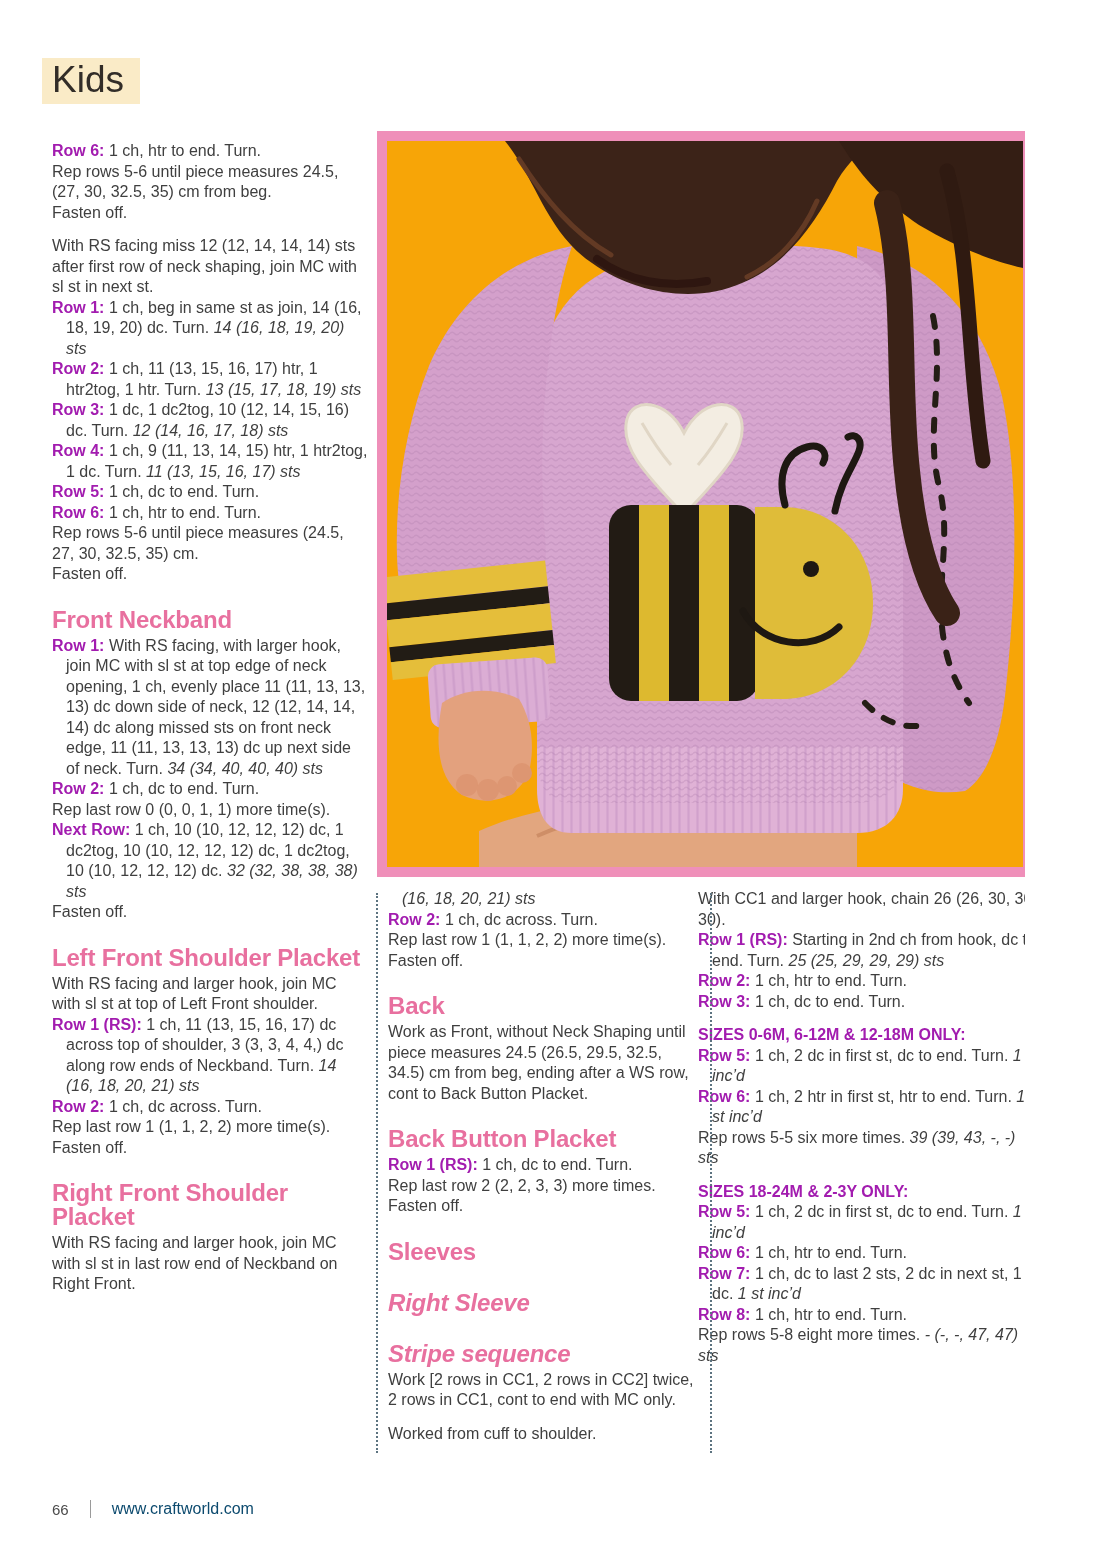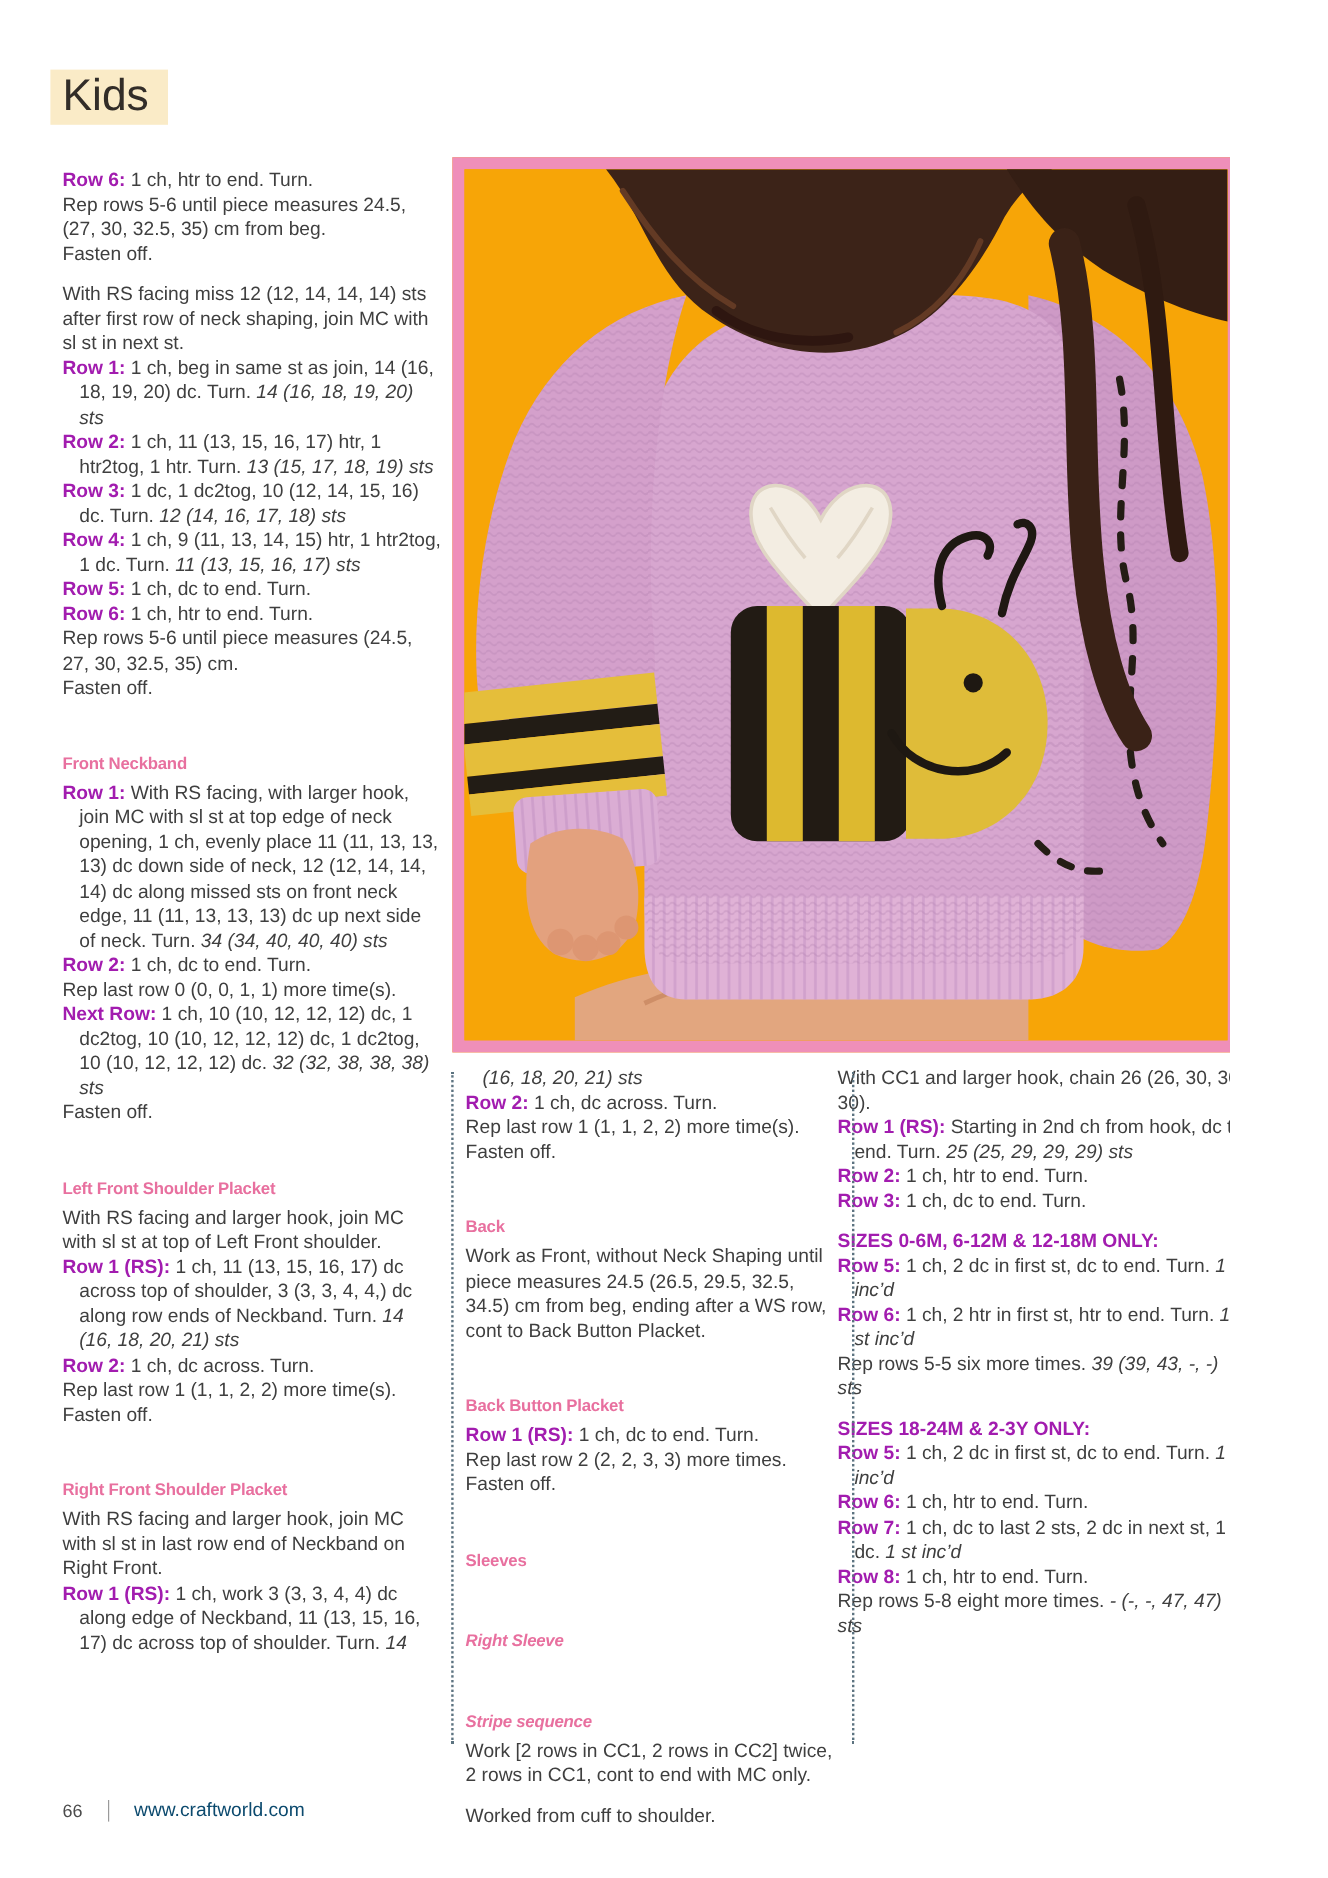--- a/index.html
+++ b/index.html
@@ -14,21 +14,21 @@
   .col{position:absolute;font-size:16px;line-height:20.5px;}
   .col-left{left:52px;top:141px;width:316px;}
   .col-mid{left:388px;top:889px;width:314px;}
   .col-right{left:698px;top:889px;width:342px;}
   .col p{margin:0;}
   p.hang{padding-left:14px;text-indent:-14px;}
   p.ind{padding-left:14px;}
   .b{font-weight:bold;color:#a21caf;}
   .i{font-style:italic;}
   .gap{height:13px;}
-  .h{color:#E8709F;font-weight:bold;font-size:14px;line-height:24px;margin:26px 0 4px;letter-spacing:-0.2px;}
+  .h{color:#E8709F;font-weight:bold;font-size:24px;line-height:24px;margin:10px 0 4px;letter-spacing:-0.2px;}
   .h.hi{font-style:italic;}
 
   
   .divider{position:absolute;top:893px;height:560px;width:0;border-left:2px dotted #5C7380;}
   .divider.d1{left:376px;}
   .divider.d2{left:710px;}
 
   
   .photo{position:absolute;left:377px;top:131px;width:656px;height:746px;
          border:10px solid #EF8FB9;box-sizing:border-box;background:#F7A507;}
@@ -71,21 +71,20 @@
       <div class="gap"></div>
       <div class="h">Left Front Shoulder Placket</div>
       <p><span>With RS facing and larger hook, join MC with sl st at top of Left Front shoulder.</span></p>
       <p class="hang"><span class="b">Row 1 (RS):</span><span> 1 ch, 11 (13, 15, 16, 17) dc across top of shoulder, 3 (3, 3, 4, 4,) dc along row ends of Neckband. Turn. </span><span class="i">14 (16, 18, 20, 21) sts</span></p>
       <p class="hang"><span class="b">Row 2:</span><span> 1 ch, dc across. Turn.</span></p>
       <p><span>Rep last row 1 (1, 1, 2, 2) more time(s).</span></p>
       <p><span>Fasten off.</span></p>
       <div class="gap"></div>
       <div class="h">Right Front Shoulder Placket</div>
       <p><span>With RS facing and larger hook, join MC with sl st in last row end of Neckband on Right Front.</span></p>
-      <p class="hang"><span class="b">Row 1 (RS):</span><span> 1 ch, work 3 (3, 3, 4, 4) dc along edge of Neckband, 11 (13, 15, 16, 17) dc across top of shoulder. Turn. </span><span class="i">14</span></p>
     </div>
   <div class="col col-mid">
       <p class="ind"><span class="i">(16, 18, 20, 21) sts</span></p>
       <p class="hang"><span class="b">Row 2:</span><span> 1 ch, dc across. Turn.</span></p>
       <p><span>Rep last row 1 (1, 1, 2, 2) more time(s).</span></p>
       <p><span>Fasten off.</span></p>
       <div class="gap"></div>
       <div class="h">Back</div>
       <p><span>Work as Front, without Neck Shaping until piece measures 24.5 (26.5, 29.5, 32.5, 34.5) cm from beg, ending after a WS row, cont to Back Button Placket.</span></p>
       <div class="gap"></div>

